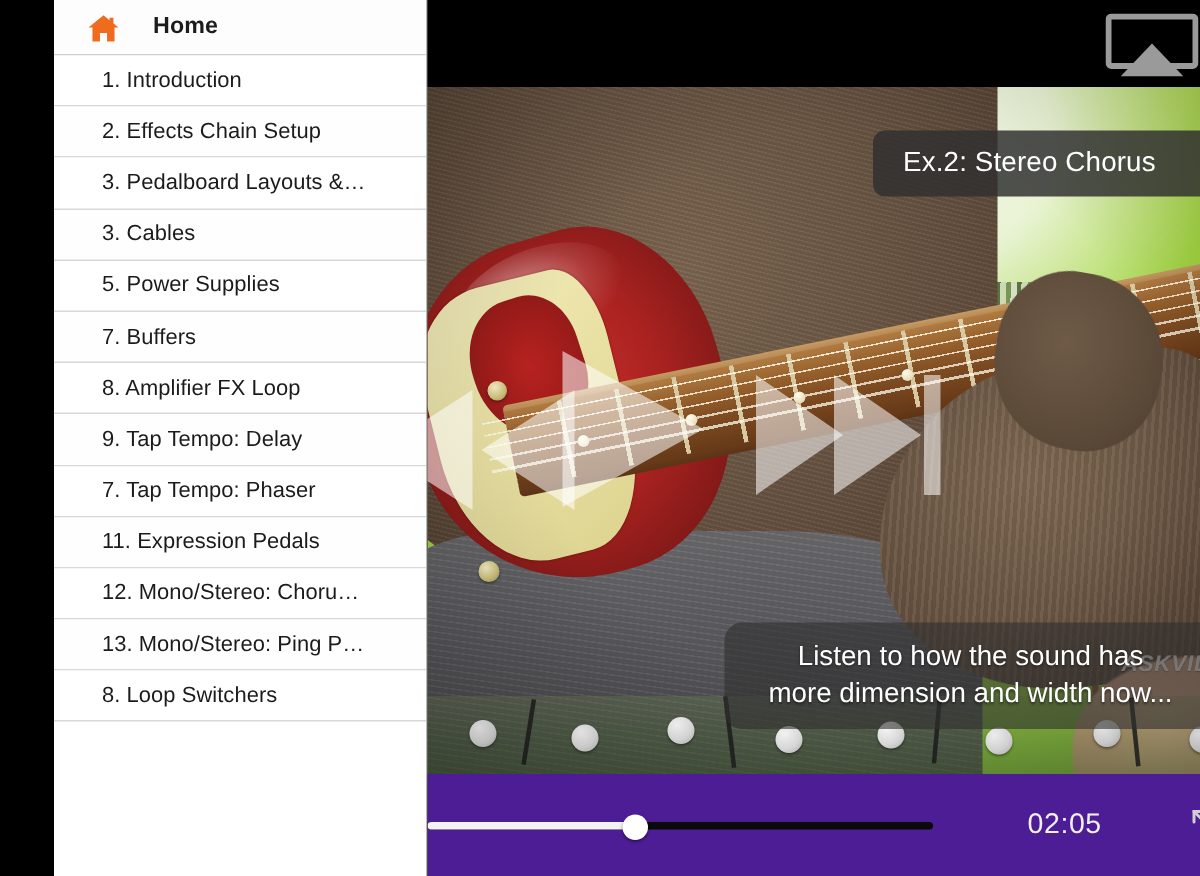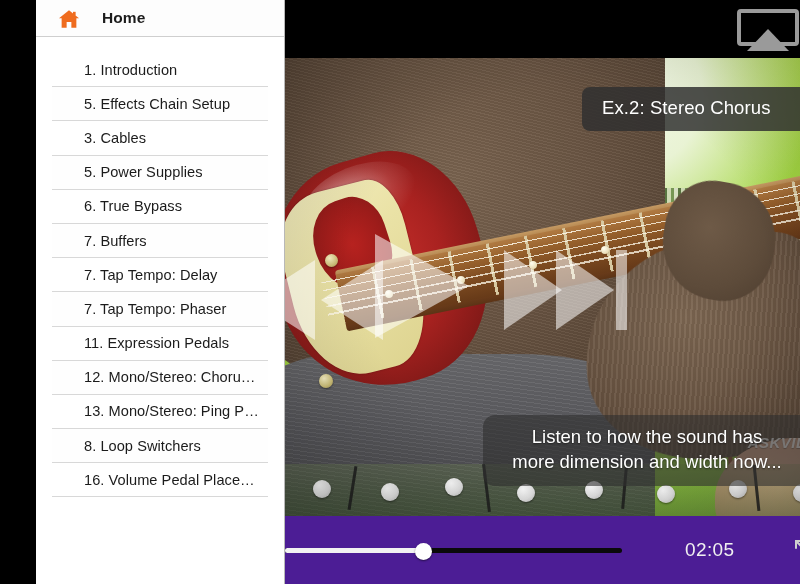--- a/index.html
+++ b/index.html
@@ -53,21 +53,21 @@
   .home-icon svg { display: block; }
   .sidebar-header-title {
     font-size: 15.5px;
     font-weight: bold;
     color: #1c1c1c;
     margin-left: 22px;
     letter-spacing: 0.1px;
   }
   .nav-list {
     list-style: none;
-    margin: 16px;
+    margin: 0;
     padding: 0;
   }
   .nav-item {
     height: 34.2px;
     display: flex;
     align-items: center;
     padding-left: 32px;
     box-sizing: border-box;
     border-bottom: 1px solid #d8d8d8;
     background: #ffffff;
@@ -449,32 +449,32 @@
         <svg viewBox="0 0 24 22" width="22" height="20" aria-hidden="true">
           <path d="M12 1.3 L23 10.2 L20.1 10.2 L20.1 20.6 L14.6 20.6 L14.6 14.3 L9.4 14.3 L9.4 20.6 L3.9 20.6 L3.9 10.2 L1 10.2 Z" fill="#ef6c1f"></path>
           <rect x="16.4" y="3.1" width="2.9" height="4.2" fill="#ef6c1f"></rect>
         </svg>
       </span>
       <span class="sidebar-header-title">Home</span>
     </div>
 
     <ul class="nav-list">
       <li class="nav-item">1. Introduction</li>
-      <li class="nav-item">5. Effects Chain Setup</li>
+      <li class="nav-item">2. Effects Chain Setup</li>
+      <li class="nav-item">3. Pedalboard Layouts &amp;…</li>
       <li class="nav-item">3. Cables</li>
       <li class="nav-item">5. Power Supplies</li>
-      <li class="nav-item">6. True Bypass</li>
       <li class="nav-item">7. Buffers</li>
-      <li class="nav-item">7. Tap Tempo: Delay</li>
+      <li class="nav-item">8. Amplifier FX Loop</li>
+      <li class="nav-item">9. Tap Tempo: Delay</li>
       <li class="nav-item">7. Tap Tempo: Phaser</li>
       <li class="nav-item">11. Expression Pedals</li>
       <li class="nav-item">12. Mono/Stereo: Choru…</li>
       <li class="nav-item">13. Mono/Stereo: Ping P…</li>
       <li class="nav-item">8. Loop Switchers</li>
-      <li class="nav-item">16. Volume Pedal Place…</li>
     </ul>
   </aside>
 
   <section class="video-pane">
 
     <div class="video-frame">
       <div class="vf-layer bg-green"></div>
       <div class="vf-layer bg-stripes"></div>
       <div class="vf-layer bg-plant"></div>
       <div class="vf-layer bg-stems"></div>

